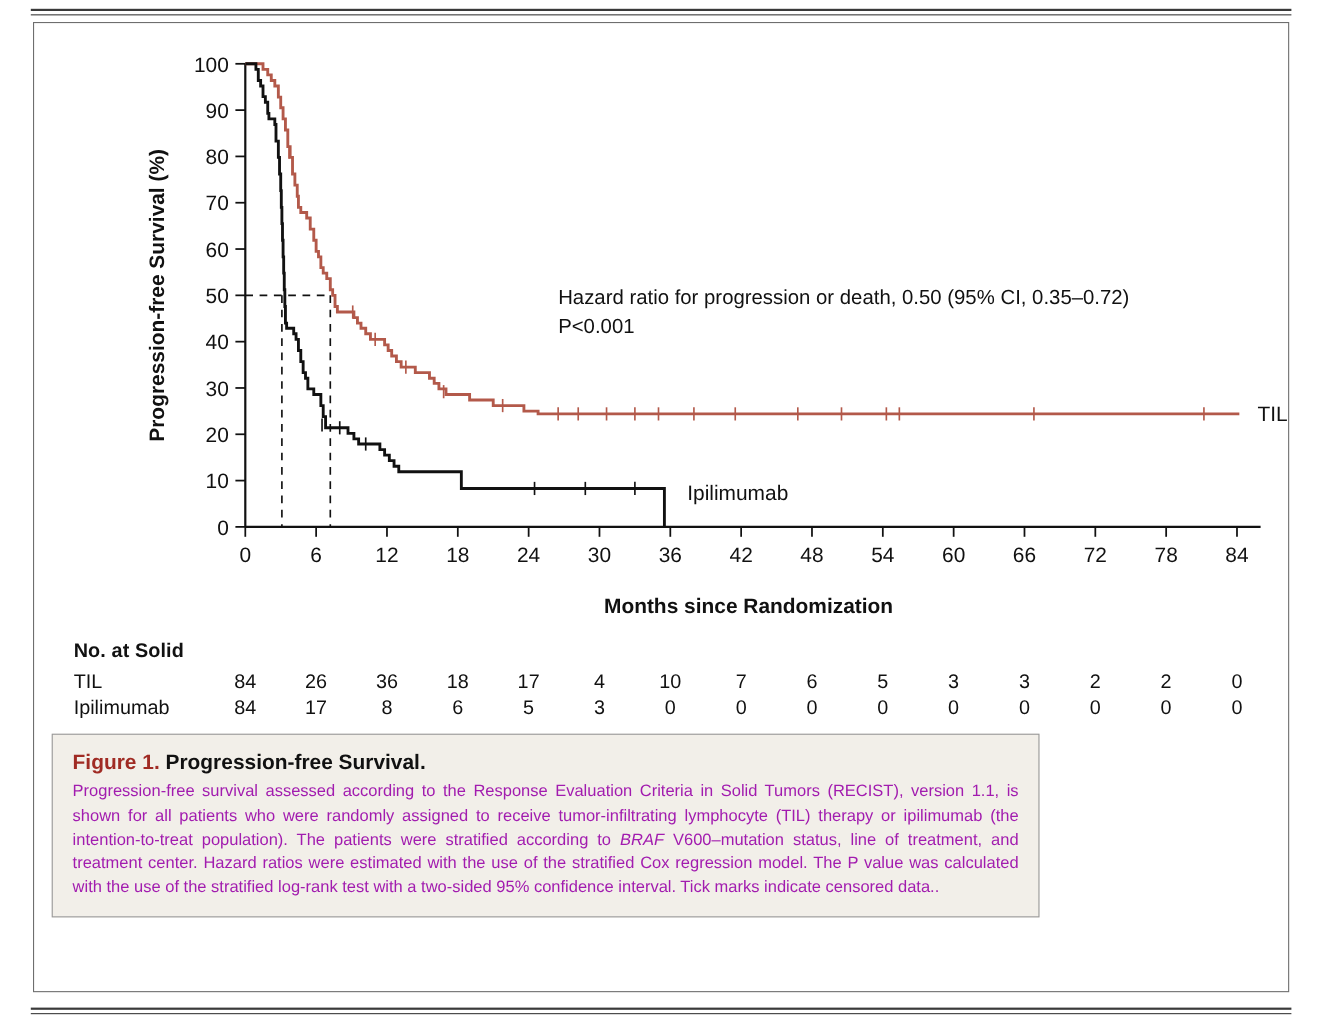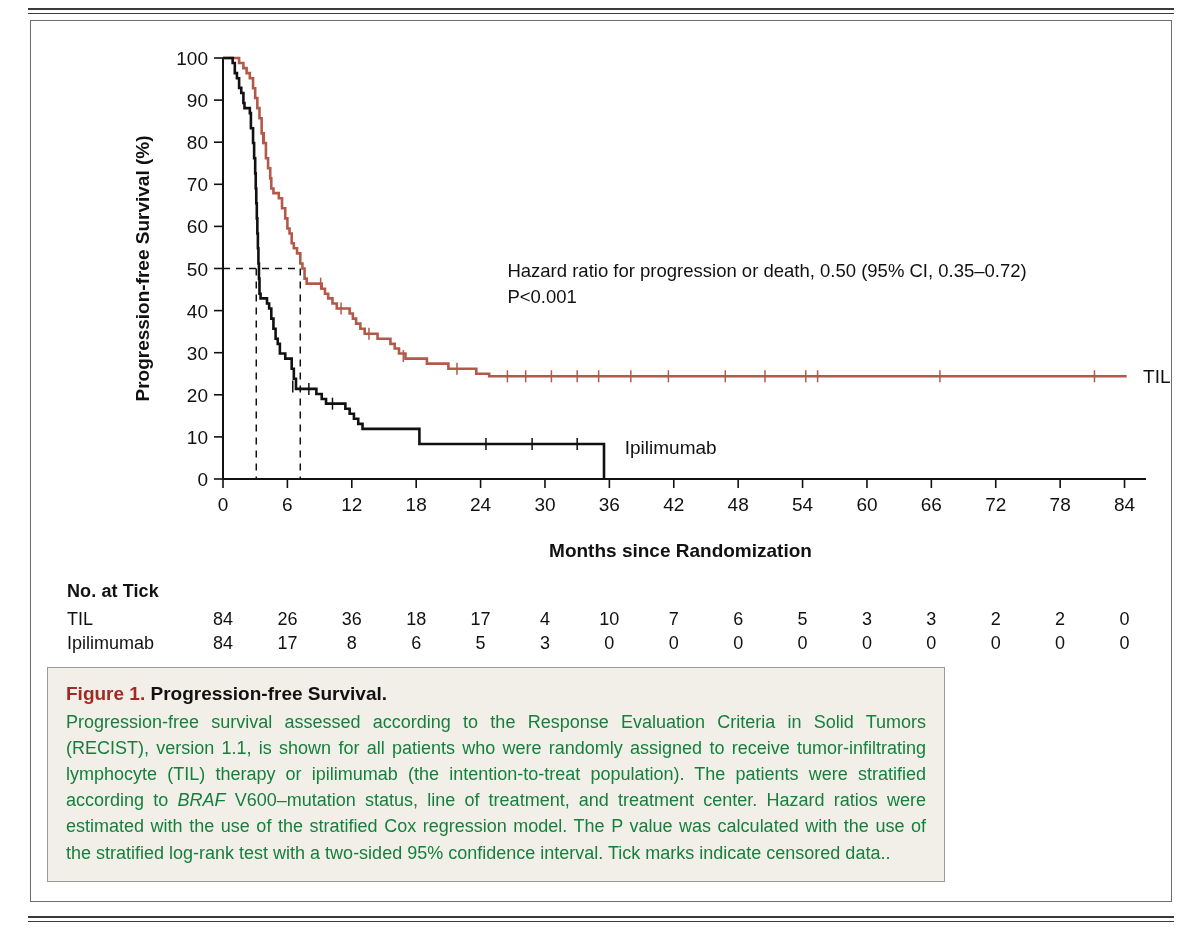--- a/index.html
+++ b/index.html
@@ -55,21 +55,21 @@
 
   
   .caption{
     position:absolute;left:16px;top:646px;width:898px;
     background:#f2efe9;border:1px solid #9a9a9a;box-sizing:border-box;
     padding:13px 18px 15px 18px;
   }
   .cap-head{font-size:19px;line-height:1.32;margin-bottom:3px;}
   .cap-fig{color:#a02b24;font-weight:bold;}
   .cap-title{color:#111;font-weight:bold;}
-  .cap-body{font-size:18px;line-height:1.45;color:#15803d;text-align:justify;}
+  .cap-body{font-size:15px;line-height:1.45;color:#a21caf;text-align:justify;}
   .cap-body i{font-style:italic;}
 </style>
 </head>
 <body>
 
 <div id="page">
 
   <div class="rule-top-1"></div>
   <div class="rule-top-2"></div>
   <div class="rule-bot-1"></div>
@@ -166,21 +166,21 @@
           <line x1="454.94767441860466" y1="417.057" x2="454.94767441860466" y2="429.057" class="censor-black"></line>
           <line x1="501.09767441860464" y1="417.057" x2="501.09767441860464" y2="429.057" class="censor-black"></line>
           <line x1="546.1744186046512" y1="417.057" x2="546.1744186046512" y2="429.057" class="censor-black"></line>
           <text x="593.7383720930233" y="433.425" class="curve-label">Ipilimumab</text>
           <text x="476.41279069767444" y="255.5" class="annot">Hazard ratio for progression or death, 0.50 (95% CI, 0.35–0.72)</text>
           <text x="476.41279069767444" y="281.5" class="annot">P&lt;0.001</text>
         </svg>
     </div>
 
     <div class="risk">
-      <div class="risk-title">No. at Tick</div>
+      <div class="risk-title">No. at Solid</div>
       <div class="risk-row r0">
         <span class="risk-name">TIL</span>
       <span class="risk-val" style="left: 192px;">84</span>
           <span class="risk-val" style="left: 256.395px;">26</span>
           <span class="risk-val" style="left: 320.791px;">36</span>
           <span class="risk-val" style="left: 385.186px;">18</span>
           <span class="risk-val" style="left: 449.581px;">17</span>
           <span class="risk-val" style="left: 513.977px;">4</span>
           <span class="risk-val" style="left: 578.372px;">10</span>
           <span class="risk-val" style="left: 642.767px;">7</span>

